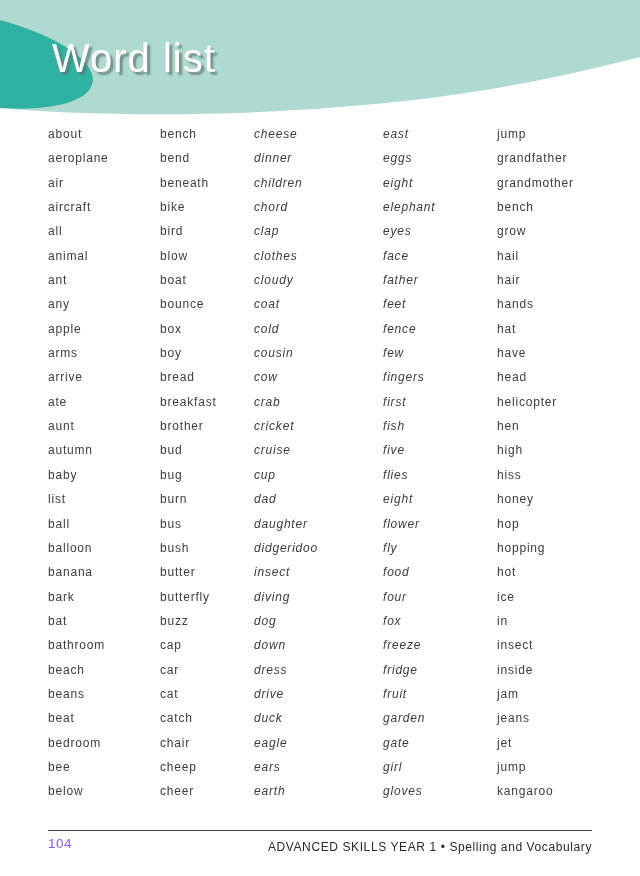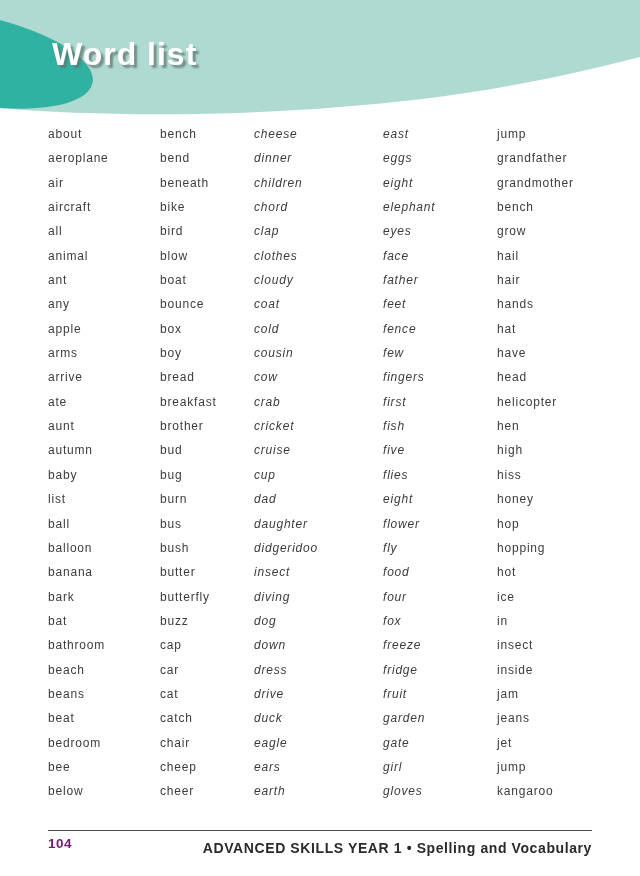--- a/index.html
+++ b/index.html
@@ -8,22 +8,22 @@
     width:640px;height:876px;
     background:#ffffff;
     overflow:hidden;
     font-family:"Liberation Sans", sans-serif;
   }
   .banner{position:absolute;top:0;left:0;width:640px;height:130px;}
   .page-title{
     position:absolute;
     left:52px;top:38px;
     margin:0;
-    font-size:32px;
-    font-weight:bold;
+    font-size:40px;
+    font-weight:normal;
     letter-spacing:1px;
     color:#ffffff;
     line-height:1;
     text-shadow:3px 3px 2px rgba(100,115,112,0.75);
   }
   .word-list{position:absolute;top:127px;left:0;width:640px;}
   .word-column{position:absolute;top:0;}
   .word-column .word{
     height:24.35px;
     line-height:14px;
@@ -42,29 +42,29 @@
     left:48px;top:830px;
     width:544px;height:0;
     border:none;
     border-top:1px solid #4a4a4a;
     margin:0;
   }
   .page-number{
     position:absolute;
     left:48px;top:836px;
     font-size:13.5px;
-    font-weight:bold;
-    color:#701a75;
+    font-weight:normal;
+    color:#8b5cf6;
     letter-spacing:0.5px;
   }
   .footer-text{
     position:absolute;
     right:48px;top:840px;
-    font-size:14px;
-    font-weight:bold;
+    font-size:12px;
+    font-weight:normal;
     color:#2a2a2a;
     letter-spacing:0.6px;
     white-space:nowrap;
   }
 </style>
 </head>
 <body>
 
 <div class="page">
 

